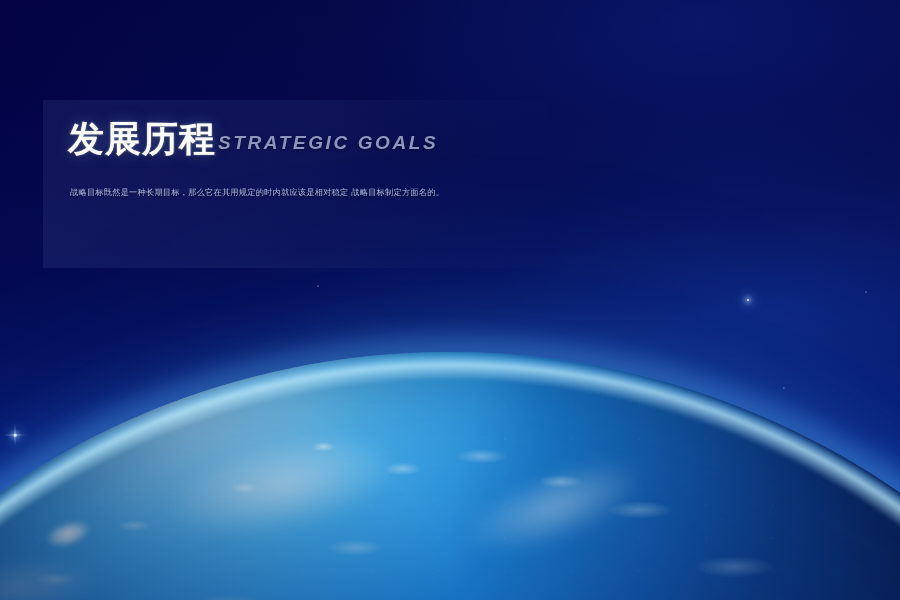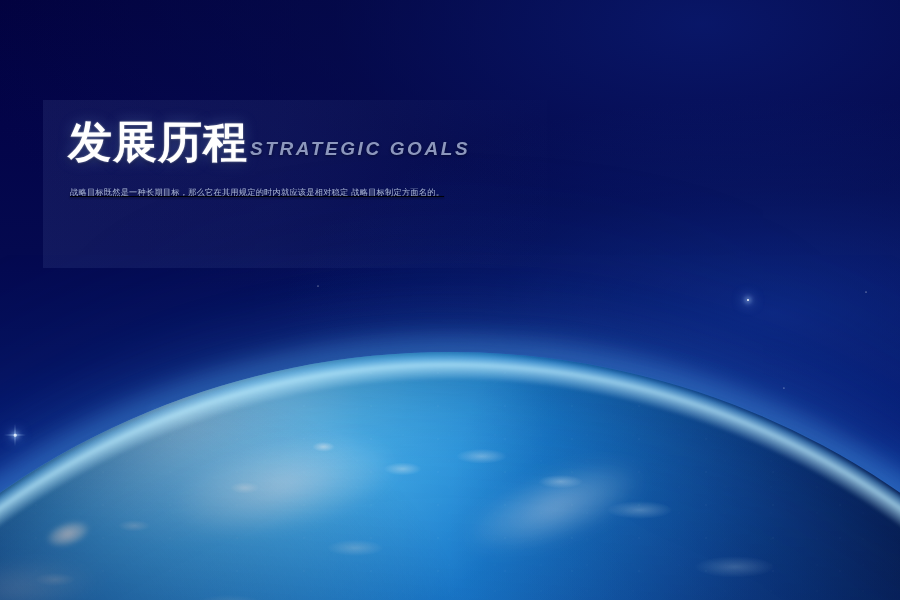--- a/index.html
+++ b/index.html
@@ -269,21 +269,21 @@
     position: absolute;
     left: 68px;
     top: 120px;
     display: flex;
     align-items: baseline;
     white-space: nowrap;
   }
   .headline-cn {
     font-family: "DejaVu Serif", "Liberation Serif", serif;
     font-weight: 700;
-    font-size: 44px;
+    font-size: 36px;
     line-height: 1;
     color: #ffffff;
     letter-spacing: 1px;
     text-shadow:
       0 0 2px rgba(255,255,255,0.55),
       0 0 14px rgba(150,195,255,0.35),
       0 2px 6px rgba(0,0,0,0.40);
   }
   .headline-en {
     font-family: "Liberation Sans", "DejaVu Sans", sans-serif;
@@ -298,21 +298,20 @@
     top: -2px;
     text-shadow: 0 1px 3px rgba(0,0,0,0.45);
   }
 
   
   .body-copy {
     position: absolute;
     left: 70px;
     top: 184px;
     width: 470px;
-    text-decoration: underline;
   }
   .copy-line {
     font-family: "DejaVu Sans", "Liberation Sans", sans-serif;
     font-size: 8.2px;
     line-height: 17px;
     color: #b9c6e6;
     letter-spacing: 0.25px;
     white-space: nowrap;
     text-shadow: 0 1px 2px rgba(0,0,0,0.55);
     opacity: 0.93;

